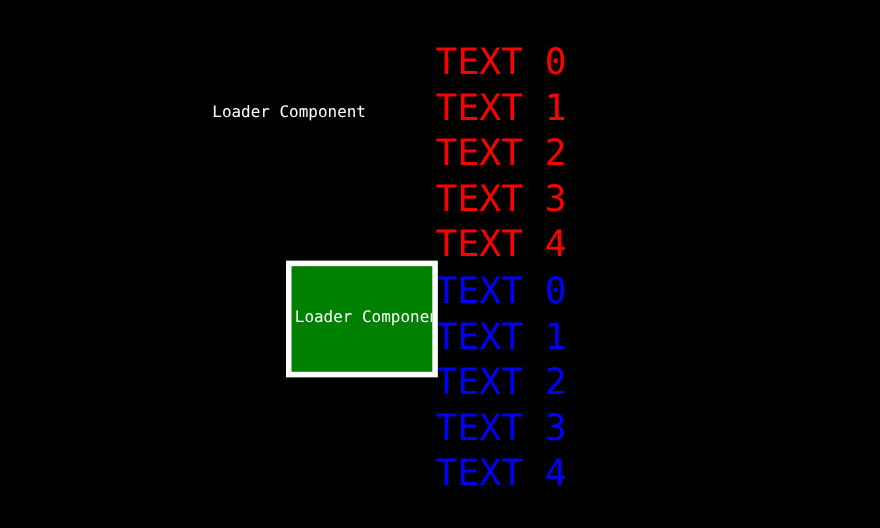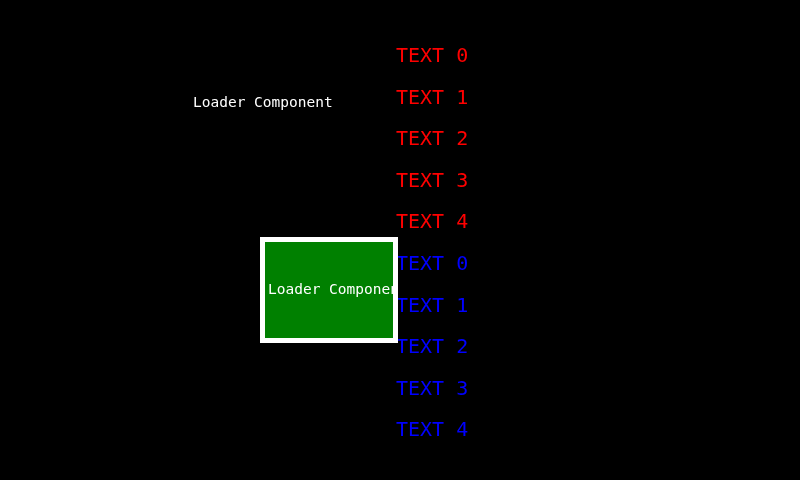--- a/index.html
+++ b/index.html
@@ -26,21 +26,21 @@
     position: absolute;
     left: 396px;
     top: 35px;
     width: 360px;
     z-index: 1;
   }
   .text-row {
     height: 41.6px;
     line-height: 41.6px;
     font-family: "DejaVu Sans Mono", "Liberation Mono", monospace;
-    font-size: 20px;
+    font-size: 33px;
     letter-spacing: 0px;
     white-space: pre;
   }
   .text-row.red  { color: #FF0000; }
   .text-row.blue { color: #0000FF; }
 
   
   #loader-label-top {
     position: absolute;
     left: 193px;

